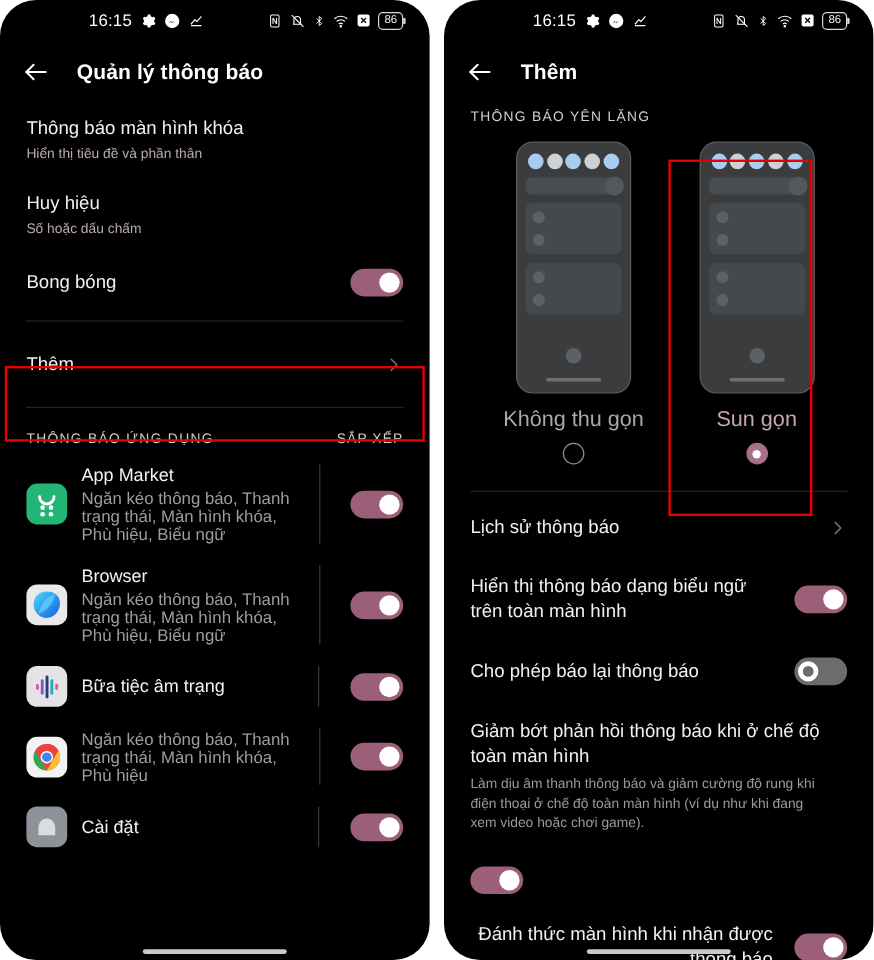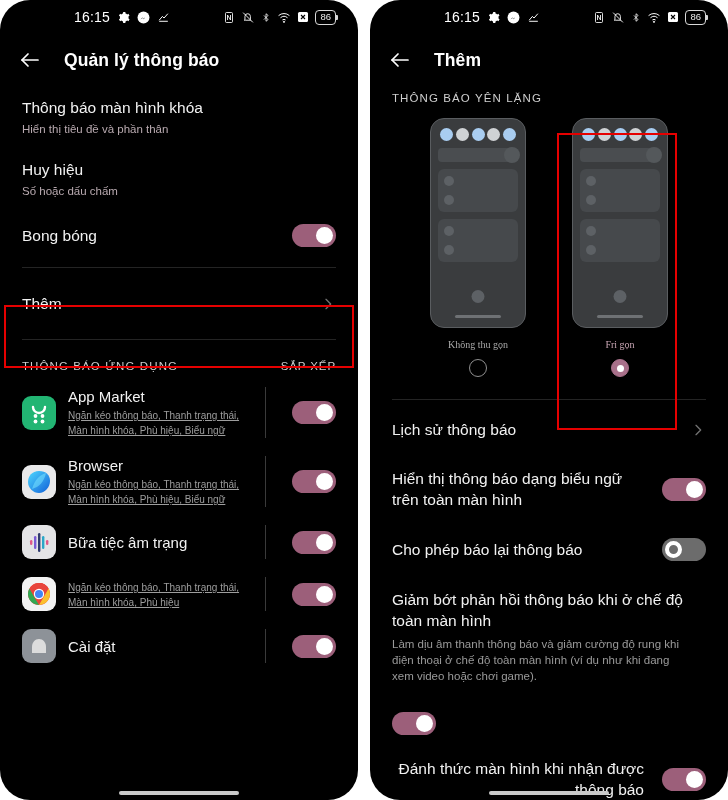--- a/index.html
+++ b/index.html
@@ -105,21 +105,21 @@
   .section-label {
     color: #cfcfcf; font-size: 11.5px; letter-spacing: 1.1px;
   }
   .section-action { color: #cfcfcf; font-size: 11.5px; letter-spacing: .9px; cursor: pointer; }
 
   
   .approw { display: flex; align-items: center; padding: 9px 0; gap: 12px; }
   .appicon { width: 34px; height: 34px; border-radius: 9px; flex: 0 0 auto; position: relative; overflow: hidden; }
   .apptext { flex: 1 1 auto; min-width: 0; padding-right: 8px; }
   .appname { color: #f2f2f2; font-size: 15px; line-height: 19px; }
-  .appdesc { color: #9e9e9e; font-size: 10px; line-height: 15px; margin-top: 2px; text-decoration: underline; }
+  .appdesc { color: #9e9e9e; font-size: 14px; line-height: 15px; margin-top: 2px; }
   .vsep { width: 1px; align-self: stretch; background: #3a3a3a; margin-right: 14px; }
 
   
   .ic-appmarket { background: #22b573; }
   .ic-browser { background: #e9e9ea; }
   .ic-music  { background: #e4e4e6; }
   .ic-chrome { background: #f3f3f3; }
   .ic-settings { background: #8d9298; }
 
   
@@ -151,21 +151,21 @@
   .nline + .nline { margin-top: 4px; }
   .nline.s { width: 72%; }
   .home-dot {
     position: absolute; left: 50%; transform: translateX(-50%);
     bottom: 24px; width: 13px; height: 13px; border-radius: 50%; background: #5d6165;
   }
   .home-bar {
     position: absolute; left: 50%; transform: translateX(-50%);
     bottom: 9px; width: 46px; height: 3px; border-radius: 2px; background: #6e7174;
   }
-  .mock-label { margin-top: 11px; font-size: 10px; color: #a9a9a9; font-family: Liberation Serif, serif; }
+  .mock-label { margin-top: 11px; font-size: 18px; color: #a9a9a9; }
   .mock-label.sel { color: #c9a6b4; }
   .radio {
     margin-top: 9px; width: 18px; height: 18px; border-radius: 50%;
     border: 1.5px solid #8f8f8f; cursor: pointer;
     display: flex; align-items: center; justify-content: center;
   }
   .radio.sel { background: #a8708a; border-color: #a8708a; }
   .radio.sel::after { content:""; width:7px; height:7px; border-radius:50%; background:#fff; }
 
   
@@ -551,21 +551,21 @@
                   <span class="nlines"><span class="nline"></span><span class="nline s"></span></span>
                 </div>
               <div class="notif">
                   <span class="nd"></span>
                   <span class="nlines"><span class="nline"></span><span class="nline s"></span></span>
                 </div>
             </div>
             <span class="home-dot"></span>
             <span class="home-bar"></span>
           </div>
-          <span class="mock-label sel">Fri gọn</span>
+          <span class="mock-label sel">Sun gọn</span>
           <span class="radio sel"></span>
         </div>
 
       </div>
 
       <div class="divider" style="margin:22px 0 4px 0;"></div>
 
       <div class="row" style="padding:15px 0;">
         <div class="row-text">
           <div class="row-title">Lịch sử thông báo</div>

